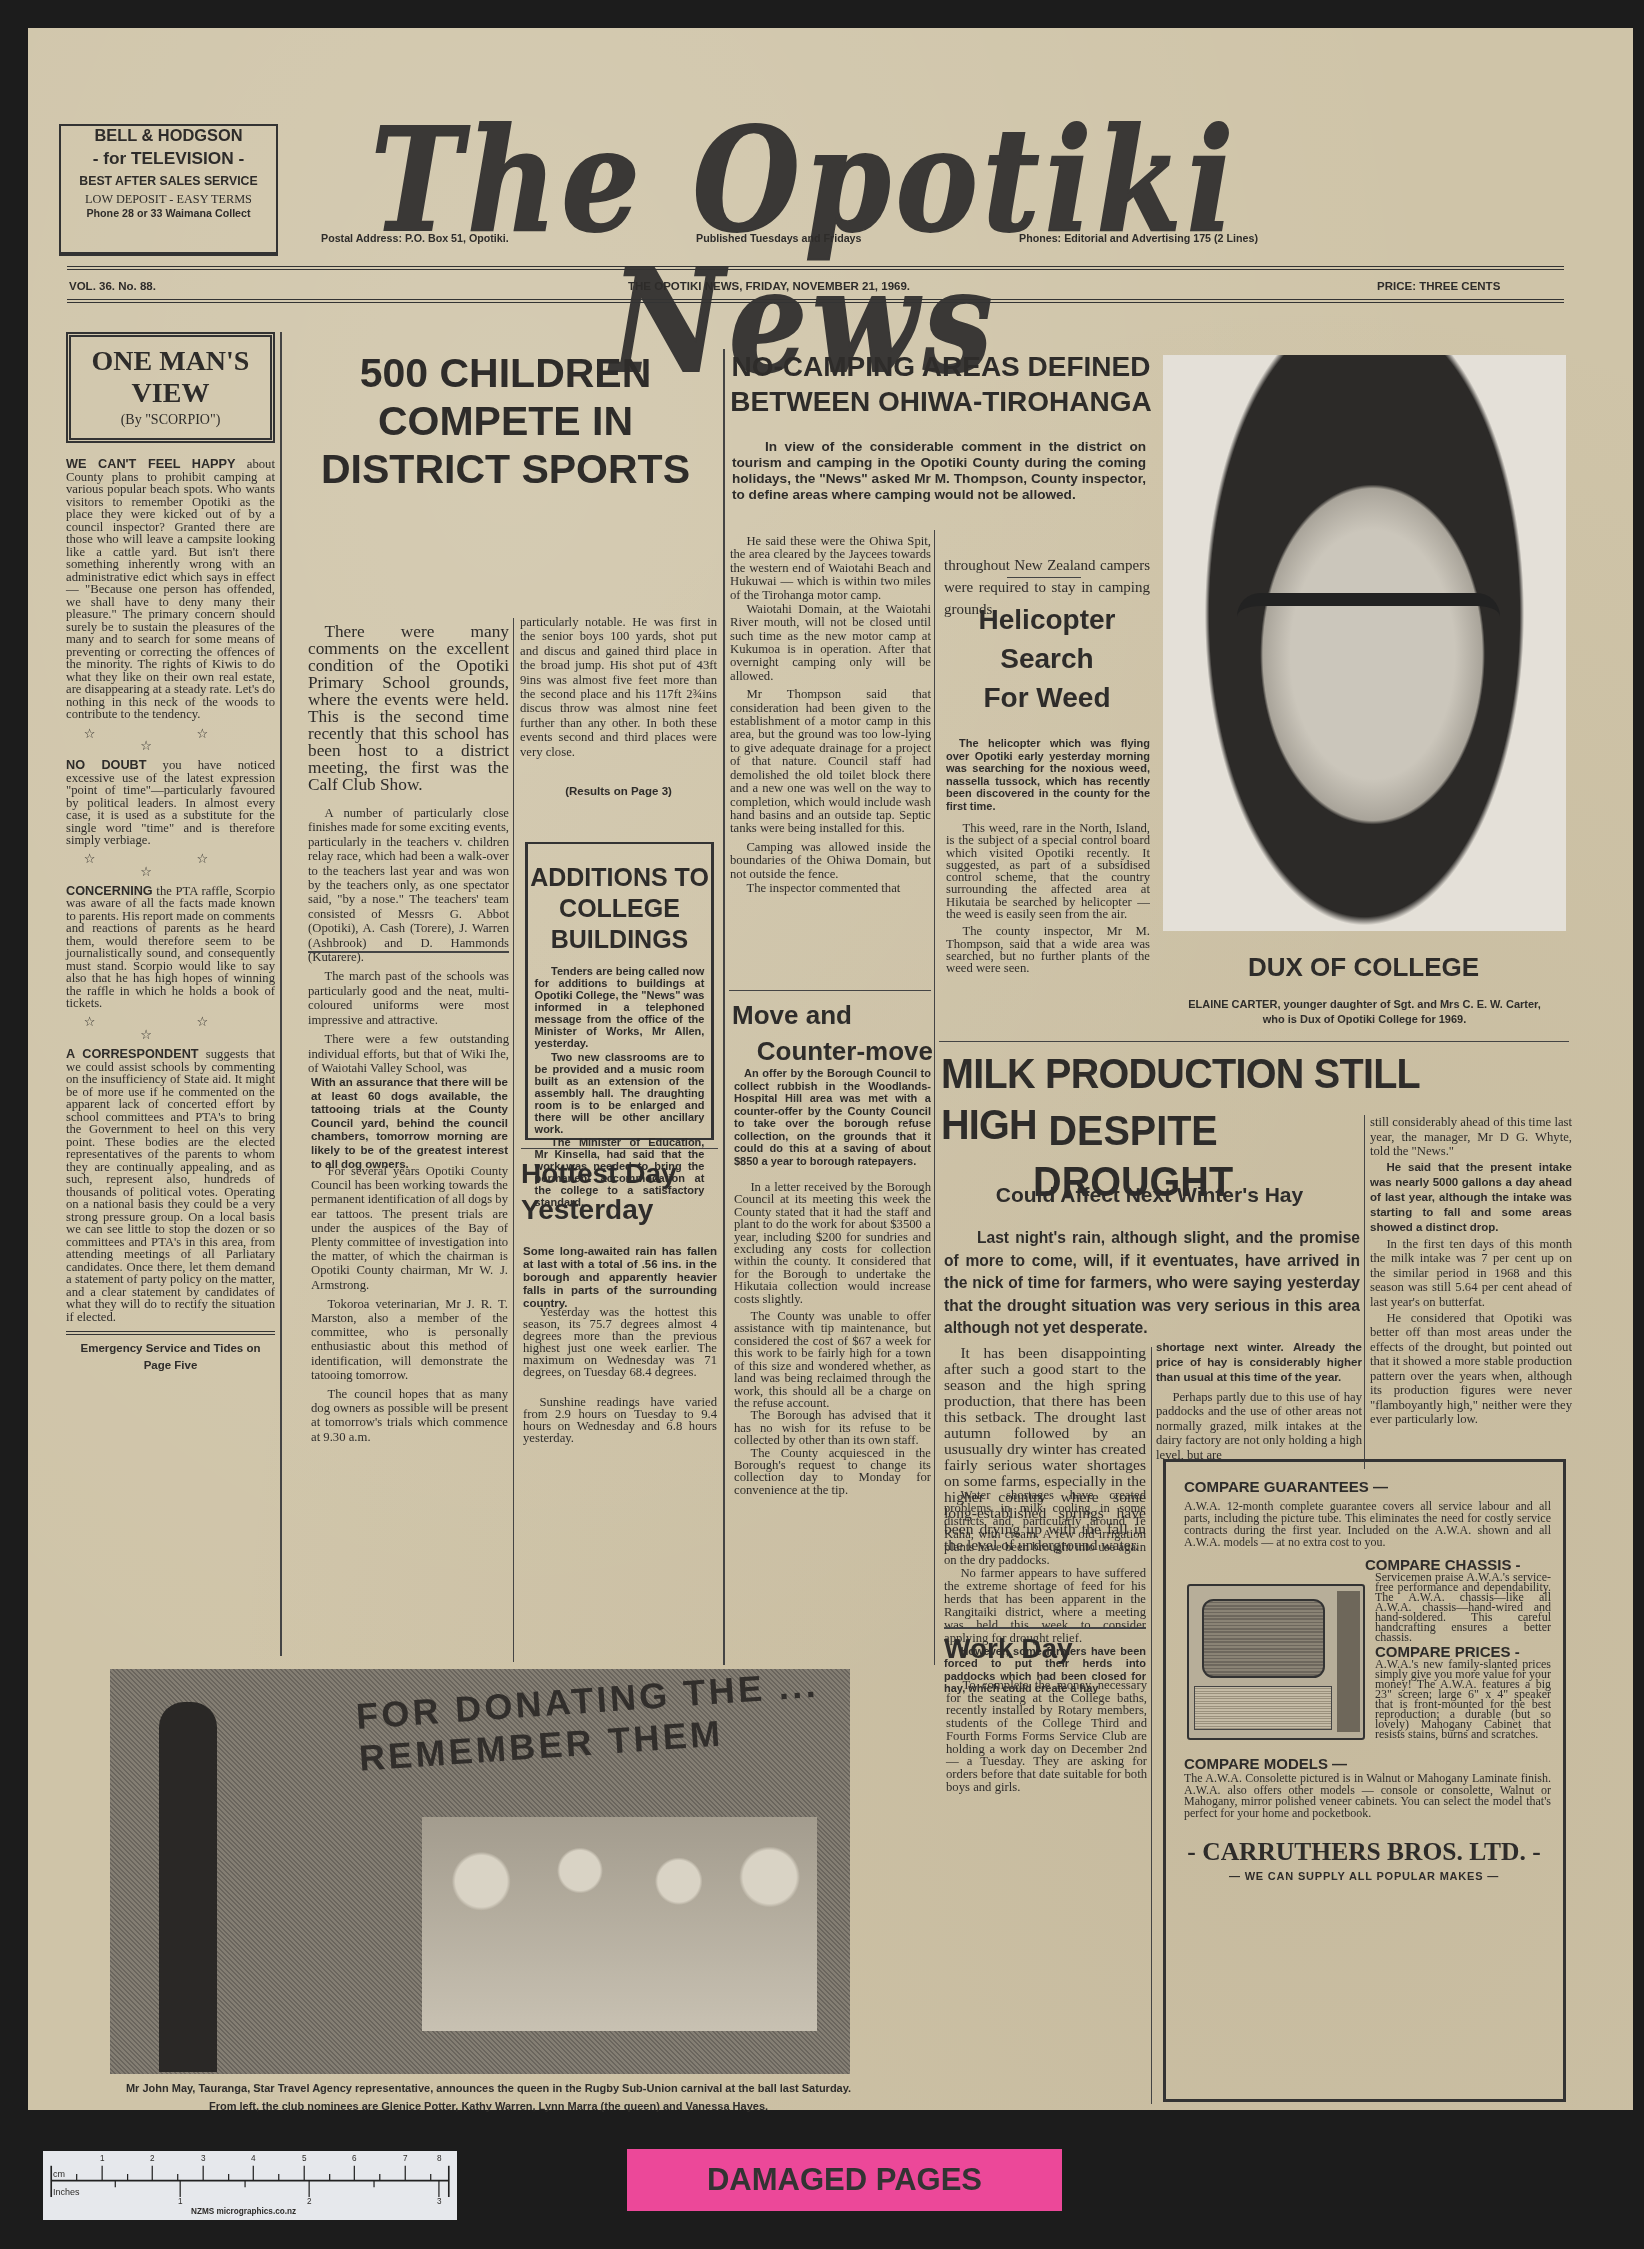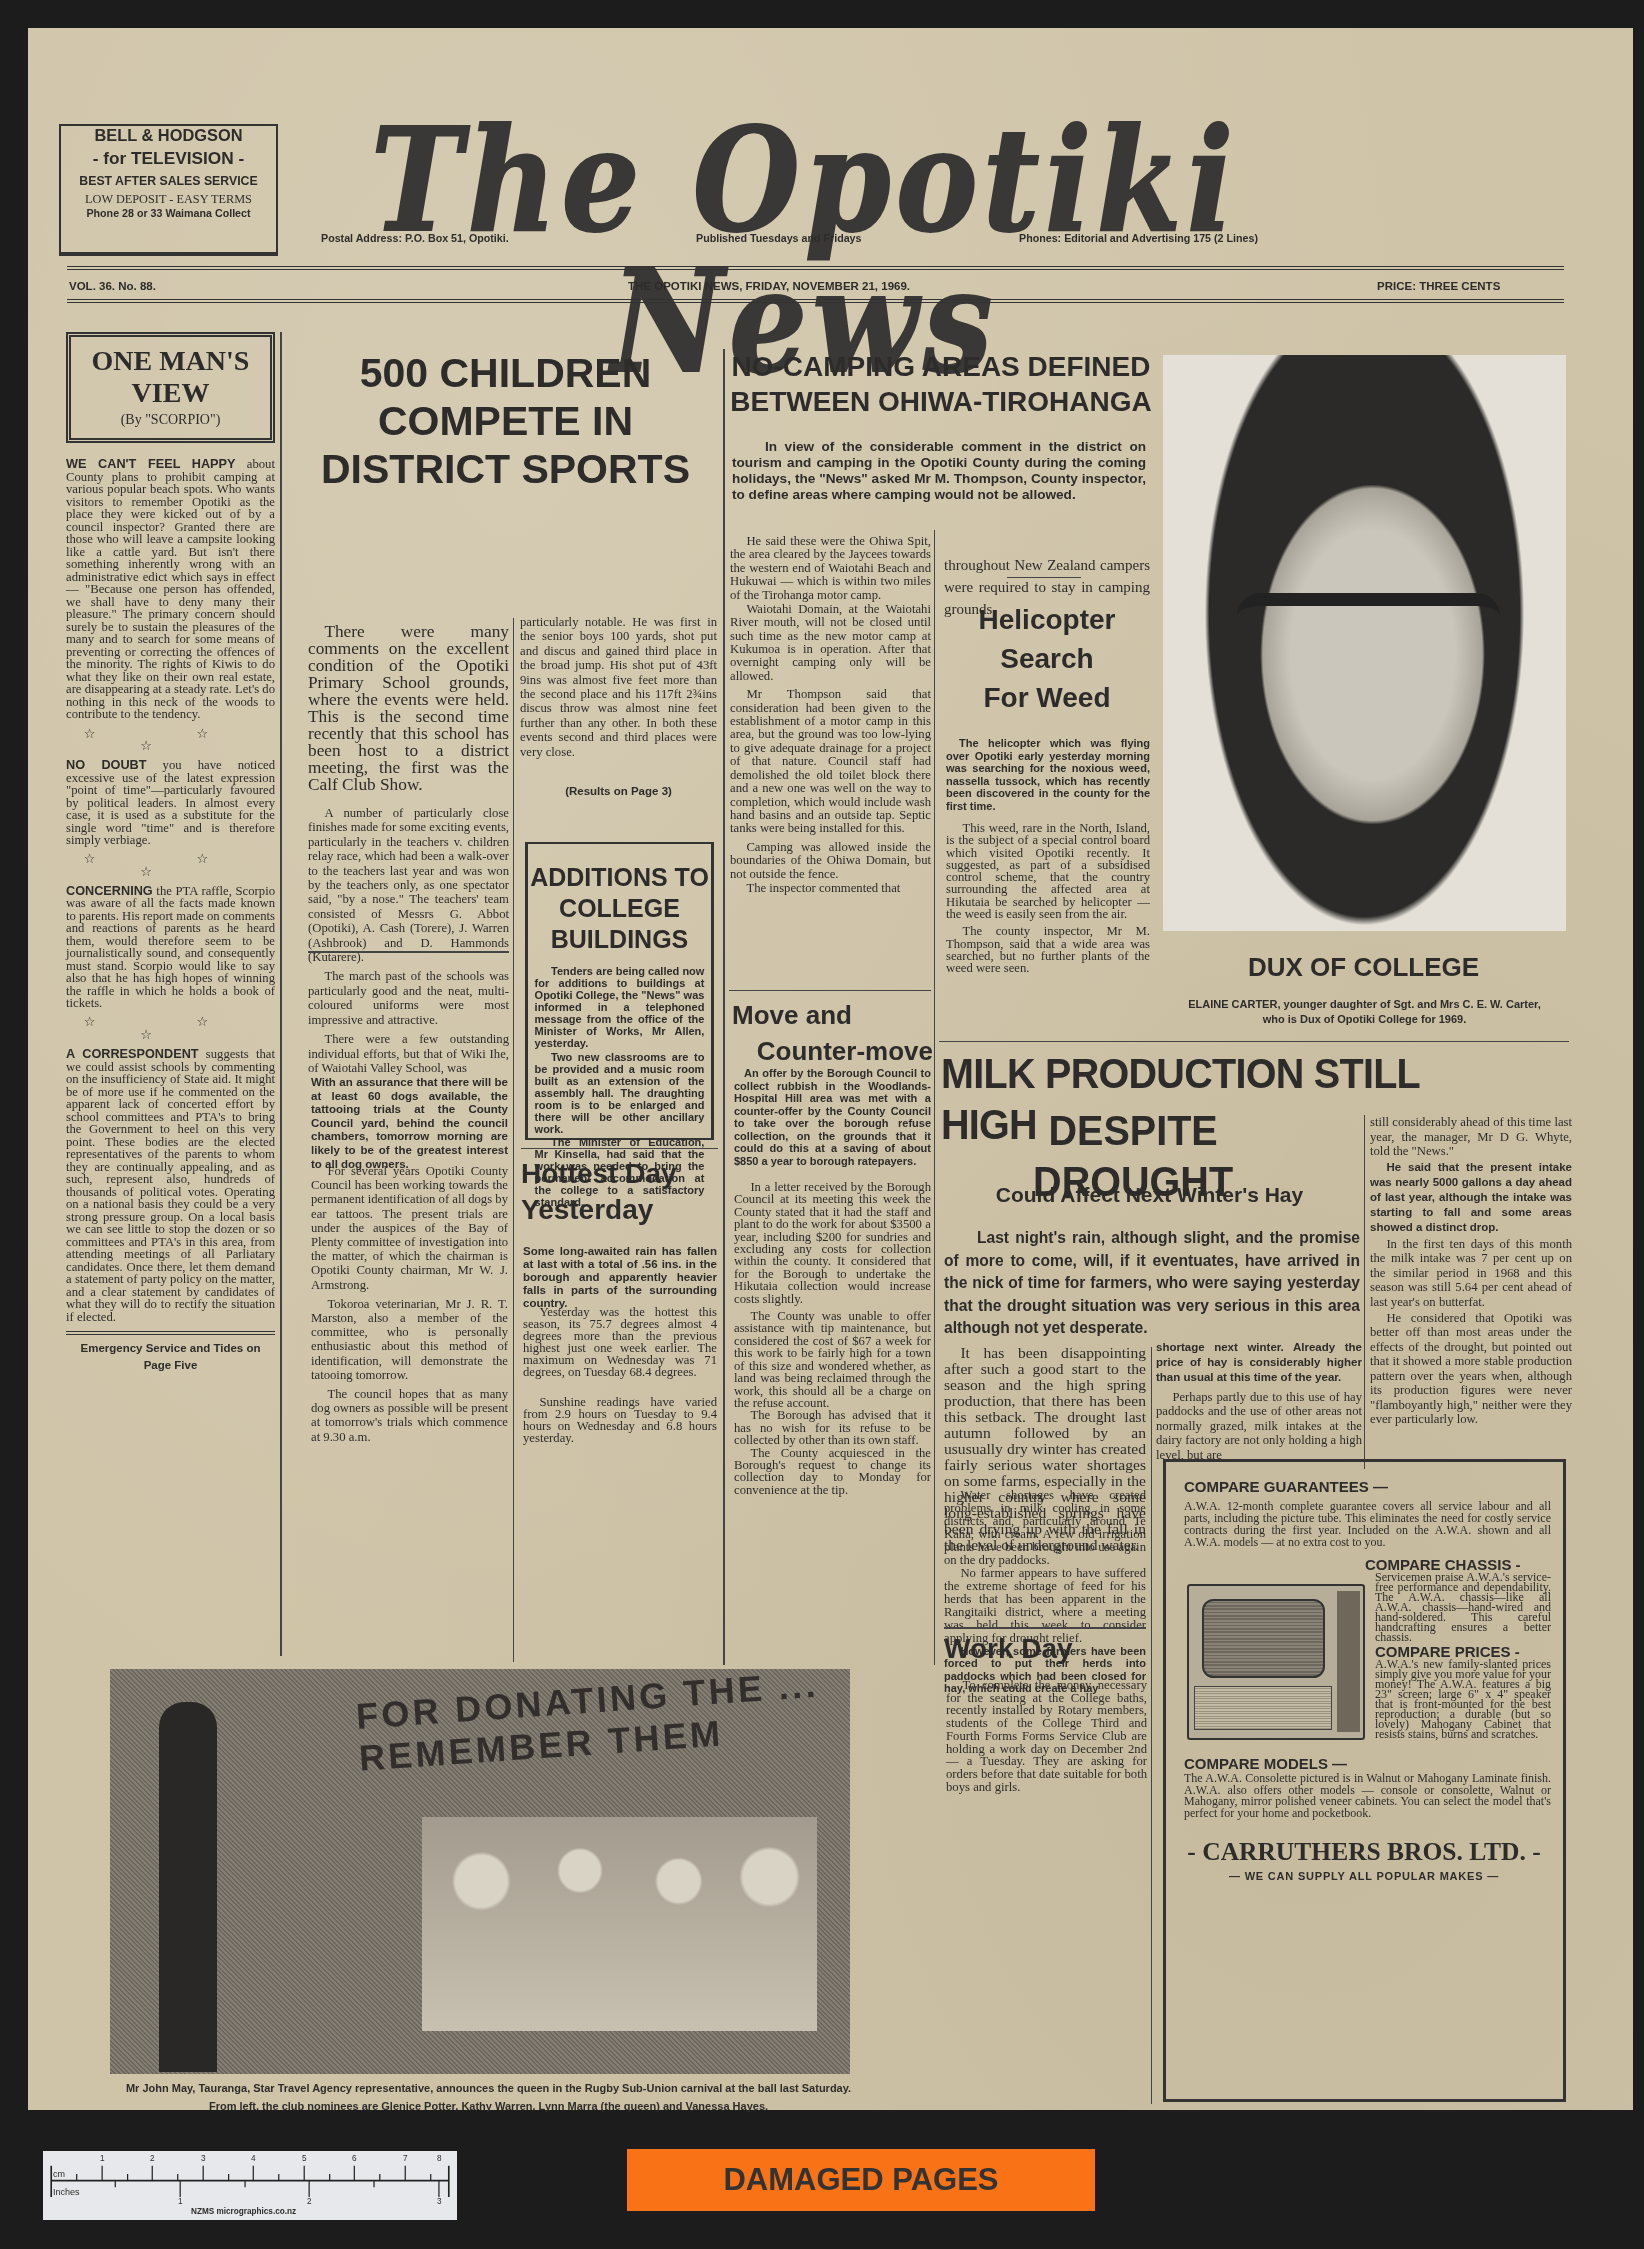--- a/index.html
+++ b/index.html
@@ -258,14 +258,14 @@
   <div class="abs sans" style="left:259px;top:3.3px;font-size:8.2px">5</div>
   <div class="abs sans" style="left:309px;top:3.3px;font-size:8.2px">6</div>
   <div class="abs sans" style="left:360px;top:3.3px;font-size:8.2px">7</div>
   <div class="abs sans" style="left:394px;top:3.3px;font-size:8.2px">8</div>
   <div class="abs sans" style="left:135px;top:46px;font-size:8.2px">1</div>
   <div class="abs sans" style="left:264px;top:46px;font-size:8.2px">2</div>
   <div class="abs sans" style="left:394px;top:46px;font-size:8.2px">3</div>
   <div class="abs sans bold" style="left:148px;top:56px;font-size:8.2px">NZMS micrographics.co.nz</div>
 </div>
 
-<div class="abs sans bold c" style="left:627px;top:2149px;width:468px;height:62px;line-height:62px;background:#f97316;font-size:31px;color:#333">DAMAGED PAGES</div>
+<div class="abs sans bold c" style="left:627px;top:2149px;width:435px;height:62px;line-height:62px;background:#ec4899;font-size:31px;color:#333">DAMAGED PAGES</div>
 
 
 </body></html>

